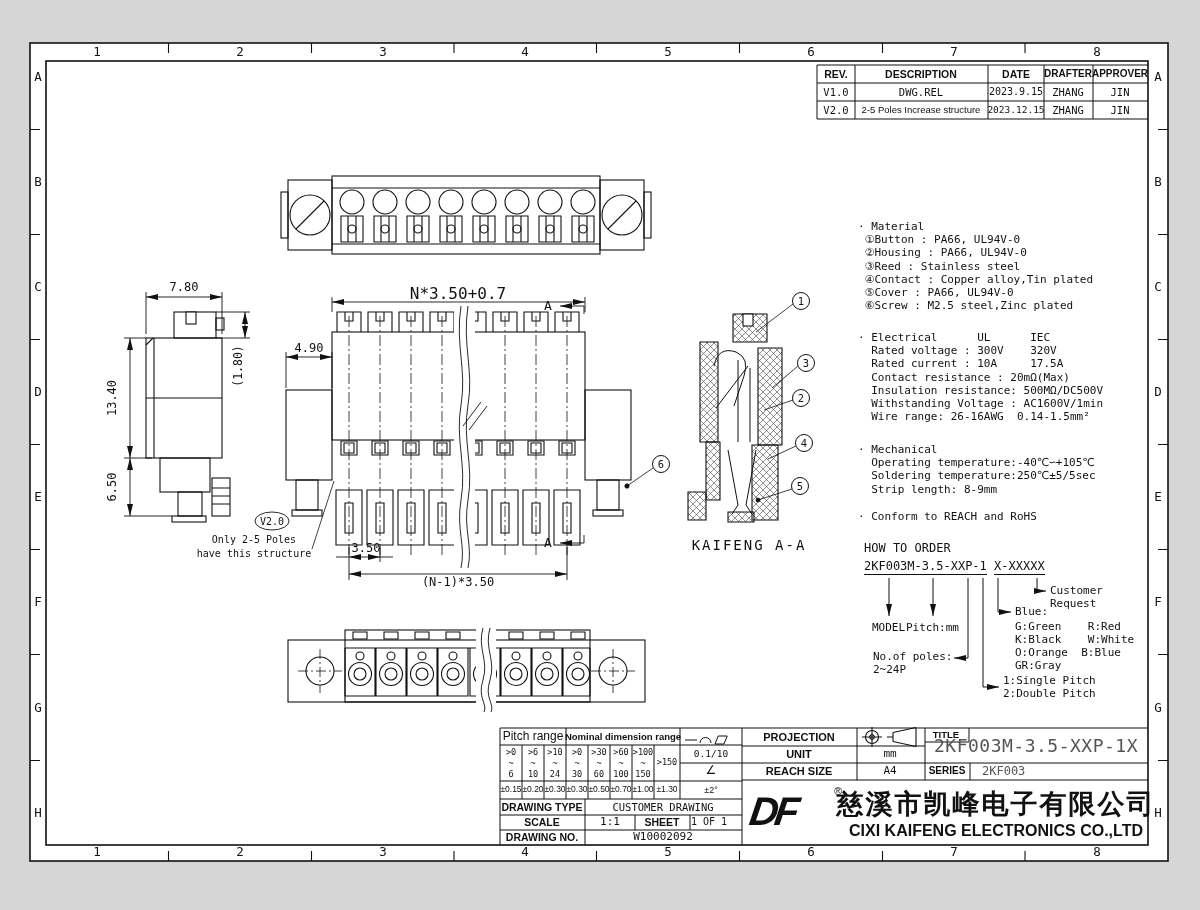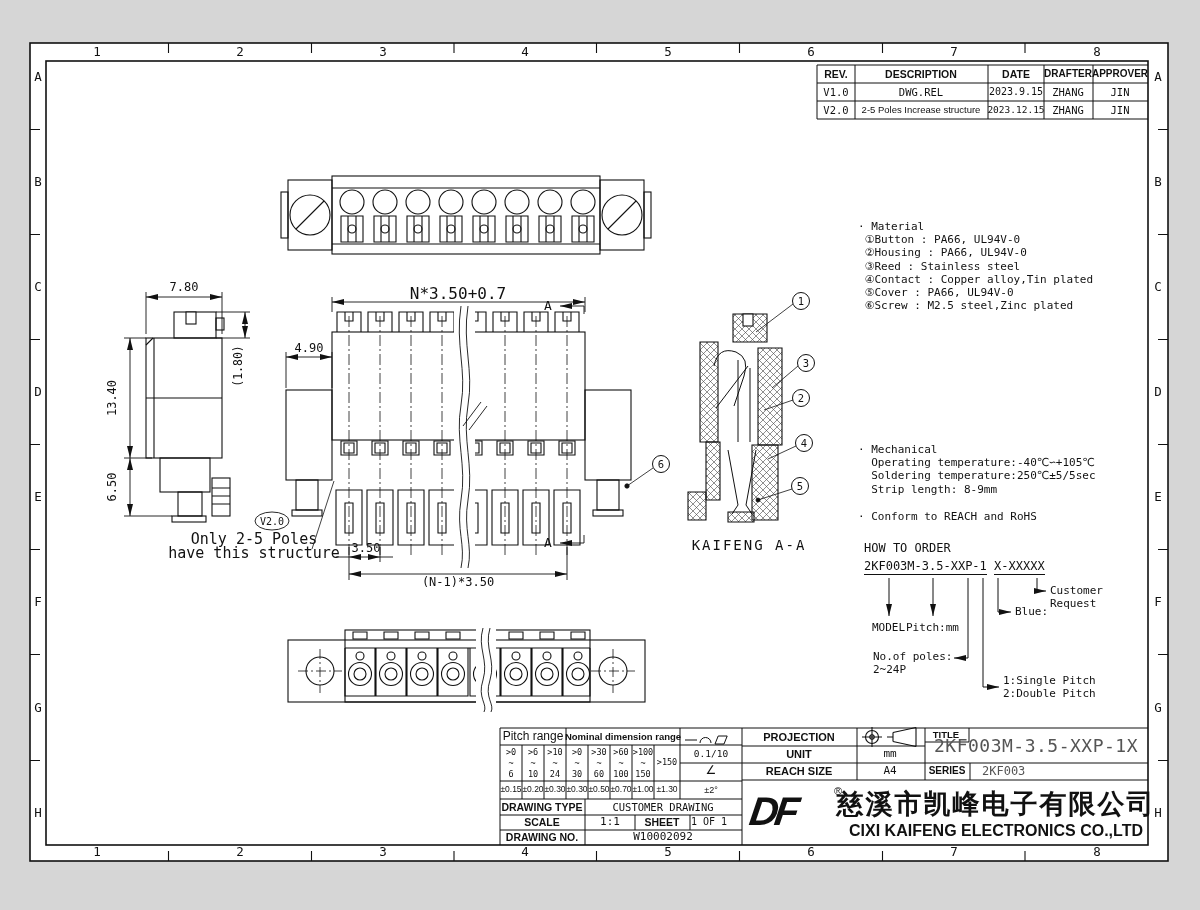--- a/index.html
+++ b/index.html
@@ -314,43 +314,54 @@
 
   <div class="t c mono" style="left:184px;top:288px;font-size:12px">7.80</div>
   <div class="t cv mono" style="left:113px;top:398px;font-size:12px">13.40</div>
   <div class="t cv mono" style="left:113px;top:487px;font-size:12px">6.50</div>
   <div class="t cv mono" style="left:239px;top:366px;font-size:11.5px">(1.80)</div>
   <div class="t c mono" style="left:309px;top:349px;font-size:12px">4.90</div>
   <div class="t c mono" style="left:458px;top:294px;font-size:16px">N*3.50+0.7</div>
   <div class="t c mono" style="left:366px;top:549px;font-size:12px">3.50</div>
   <div class="t c mono" style="left:458px;top:583px;font-size:12px">(N-1)*3.50</div>
   <div class="t c mono" style="left:749px;top:545px;font-size:14px;letter-spacing:2px">KAIFENG A-A</div>
-  <div class="t c mono" style="left:254px;top:546px;font-size:15px;line-height:13.5px">Only 2-5 Poles
+  <div class="t c mono" style="left:254px;top:546px;font-size:10px;line-height:13.5px">Only 2-5 Poles
 have this structure</div>
 
   <div class="t notes" style="left:858px;top:220px">· Material
  ①Button : PA66, UL94V-0
  ②Housing : PA66, UL94V-0
  ③Reed : Stainless steel
  ④Contact : Copper alloy,Tin plated
  ⑤Cover : PA66, UL94V-0
  ⑥Screw : M2.5 steel,Zinc plated</div>
+  <div class="t notes" style="left:858px;top:331px">· Electrical      UL      IEC
+  Rated voltage : 300V    320V
+  Rated current : 10A     17.5A
+  Contact resistance : 20mΩ(Max)
+  Insulation resistance: 500MΩ/DC500V
+  Withstanding Voltage : AC1600V/1min
+  Wire range: 26-16AWG  0.14-1.5mm²</div>
   <div class="t notes" style="left:858px;top:443px">· Mechanical
   Operating temperature:-40℃∽+105℃
   Soldering temperature:250℃±5/5sec
   Strip length: 8-9mm</div>
   <div class="t notes" style="left:858px;top:510px">· Conform to REACH and RoHS</div>
 
   <div class="t mono" style="left:864px;top:542px;font-size:12px">HOW TO ORDER</div>
   <div class="t mono" style="left:864px;top:560px;font-size:12px"><span class="u">2KF003M-3.5-XXP-1</span><span> </span><span class="u">X-XXXXX</span></div>
   <div class="t mono" style="left:872px;top:622px;font-size:11px">MODEL</div>
   <div class="t mono" style="left:906px;top:622px;font-size:11px">Pitch:mm</div>
   <div class="t mono" style="left:873px;top:651px;font-size:11px">No.of poles:</div>
   <div class="t mono" style="left:873px;top:664px;font-size:11px">2~24P</div>
   <div class="t mono" style="left:1015px;top:606px;font-size:11px">Blue:</div>
+  <div class="t mono" style="left:1015px;top:620px;font-size:11px;line-height:13px">G:Green    R:Red
+K:Black    W:White
+O:Orange  B:Blue
+GR:Gray</div>
   <div class="t mono" style="left:1003px;top:674px;font-size:11px;line-height:13.3px">1:Single Pitch
 2:Double Pitch</div>
   <div class="t mono" style="left:1050px;top:584px;font-size:11px;line-height:13px">Customer
 Request</div>
 
   <div class="t c sans" style="left:533px;top:737px;font-size:12px;font-weight:400">Pitch range</div>
   <div class="t c sans" style="left:623px;top:737px;font-size:9.5px;font-weight:600">Nominal dimension range</div>
   <div class="t c mono" style="left:511px;top:763px;font-size:8.5px;line-height:11px">&gt;0
 ~
 6</div>

